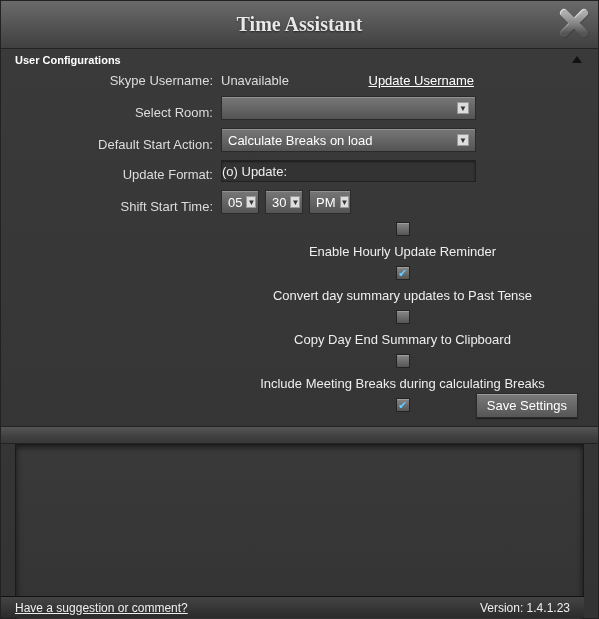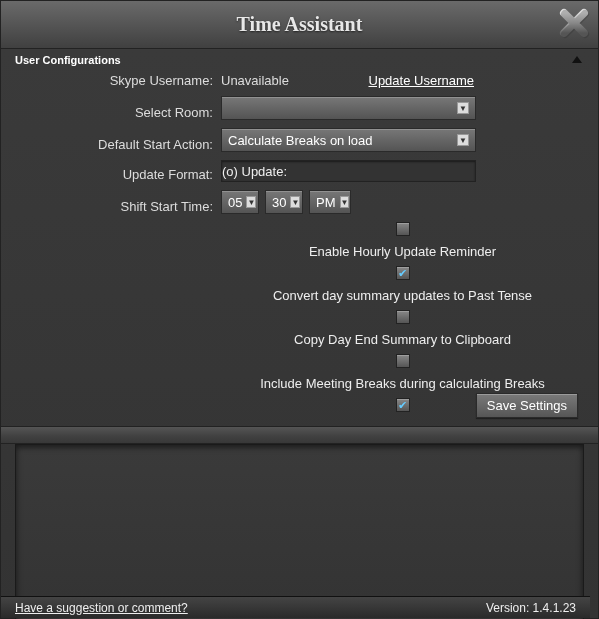--- a/index.html
+++ b/index.html
@@ -186,21 +186,21 @@
     margin: 0 14px 6px 14px;
     height: 184px;
     background: linear-gradient(to bottom, #3a3a3a, #333);
     border: 1px solid #1a1a1a;
     box-shadow: inset 0 2px 6px rgba(0,0,0,0.6);
   }
   .footer {
     position: absolute;
     bottom: 0;
     left: 0;
-    right: 8px;
+    right: 14px;
     background: linear-gradient(to bottom, #444, #2a2a2a);
     border-top: 1px solid #111;
     height: 22px;
     display: flex;
     justify-content: space-between;
     align-items: center;
     padding: 0 14px;
     color: #eee;
     font-size: 12px;
   }

